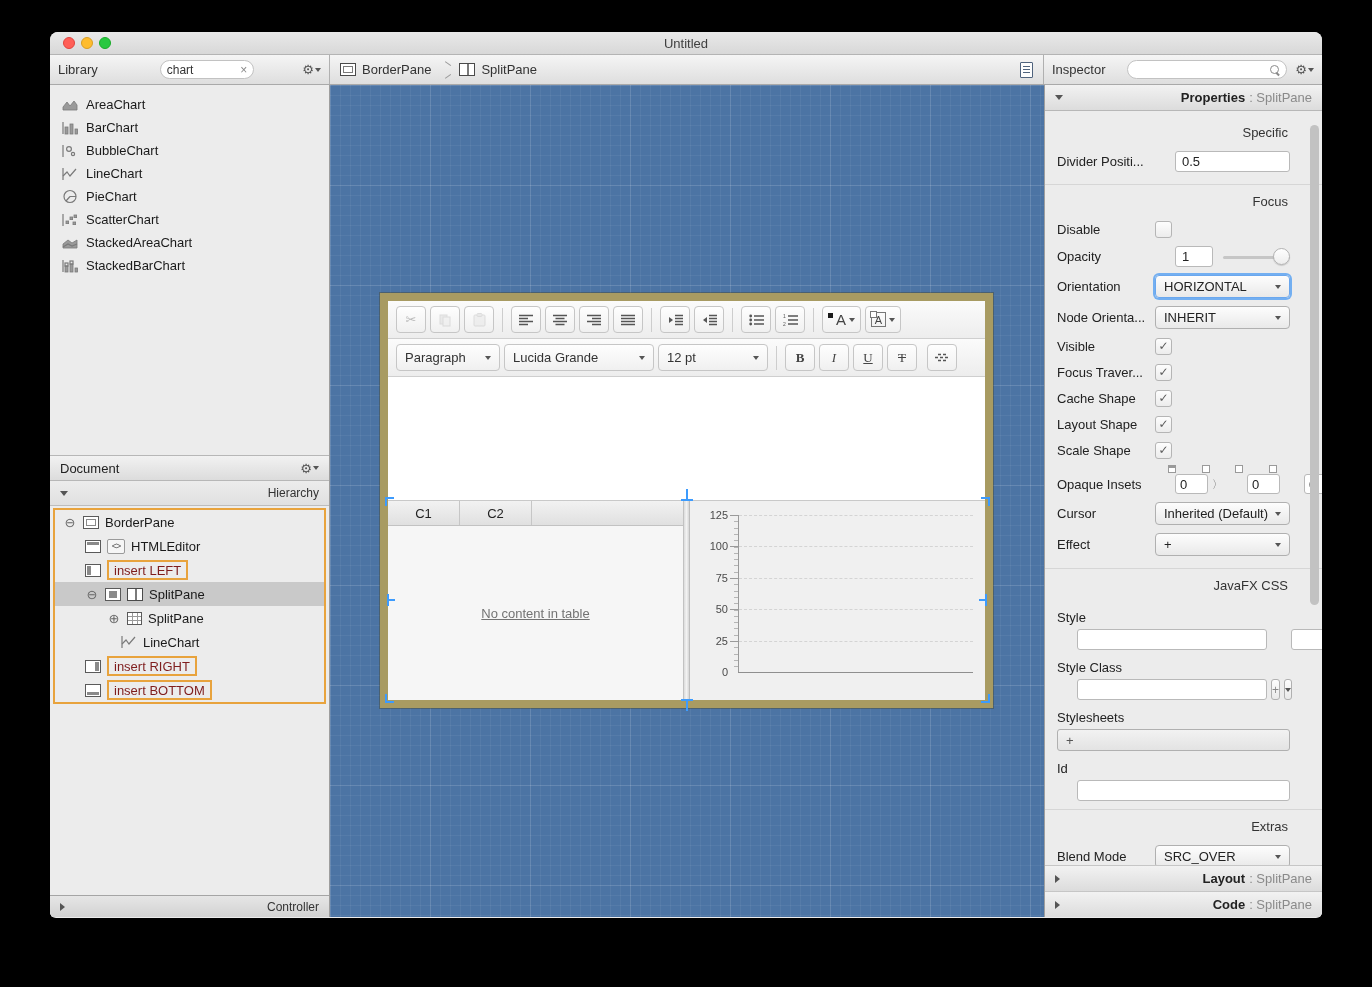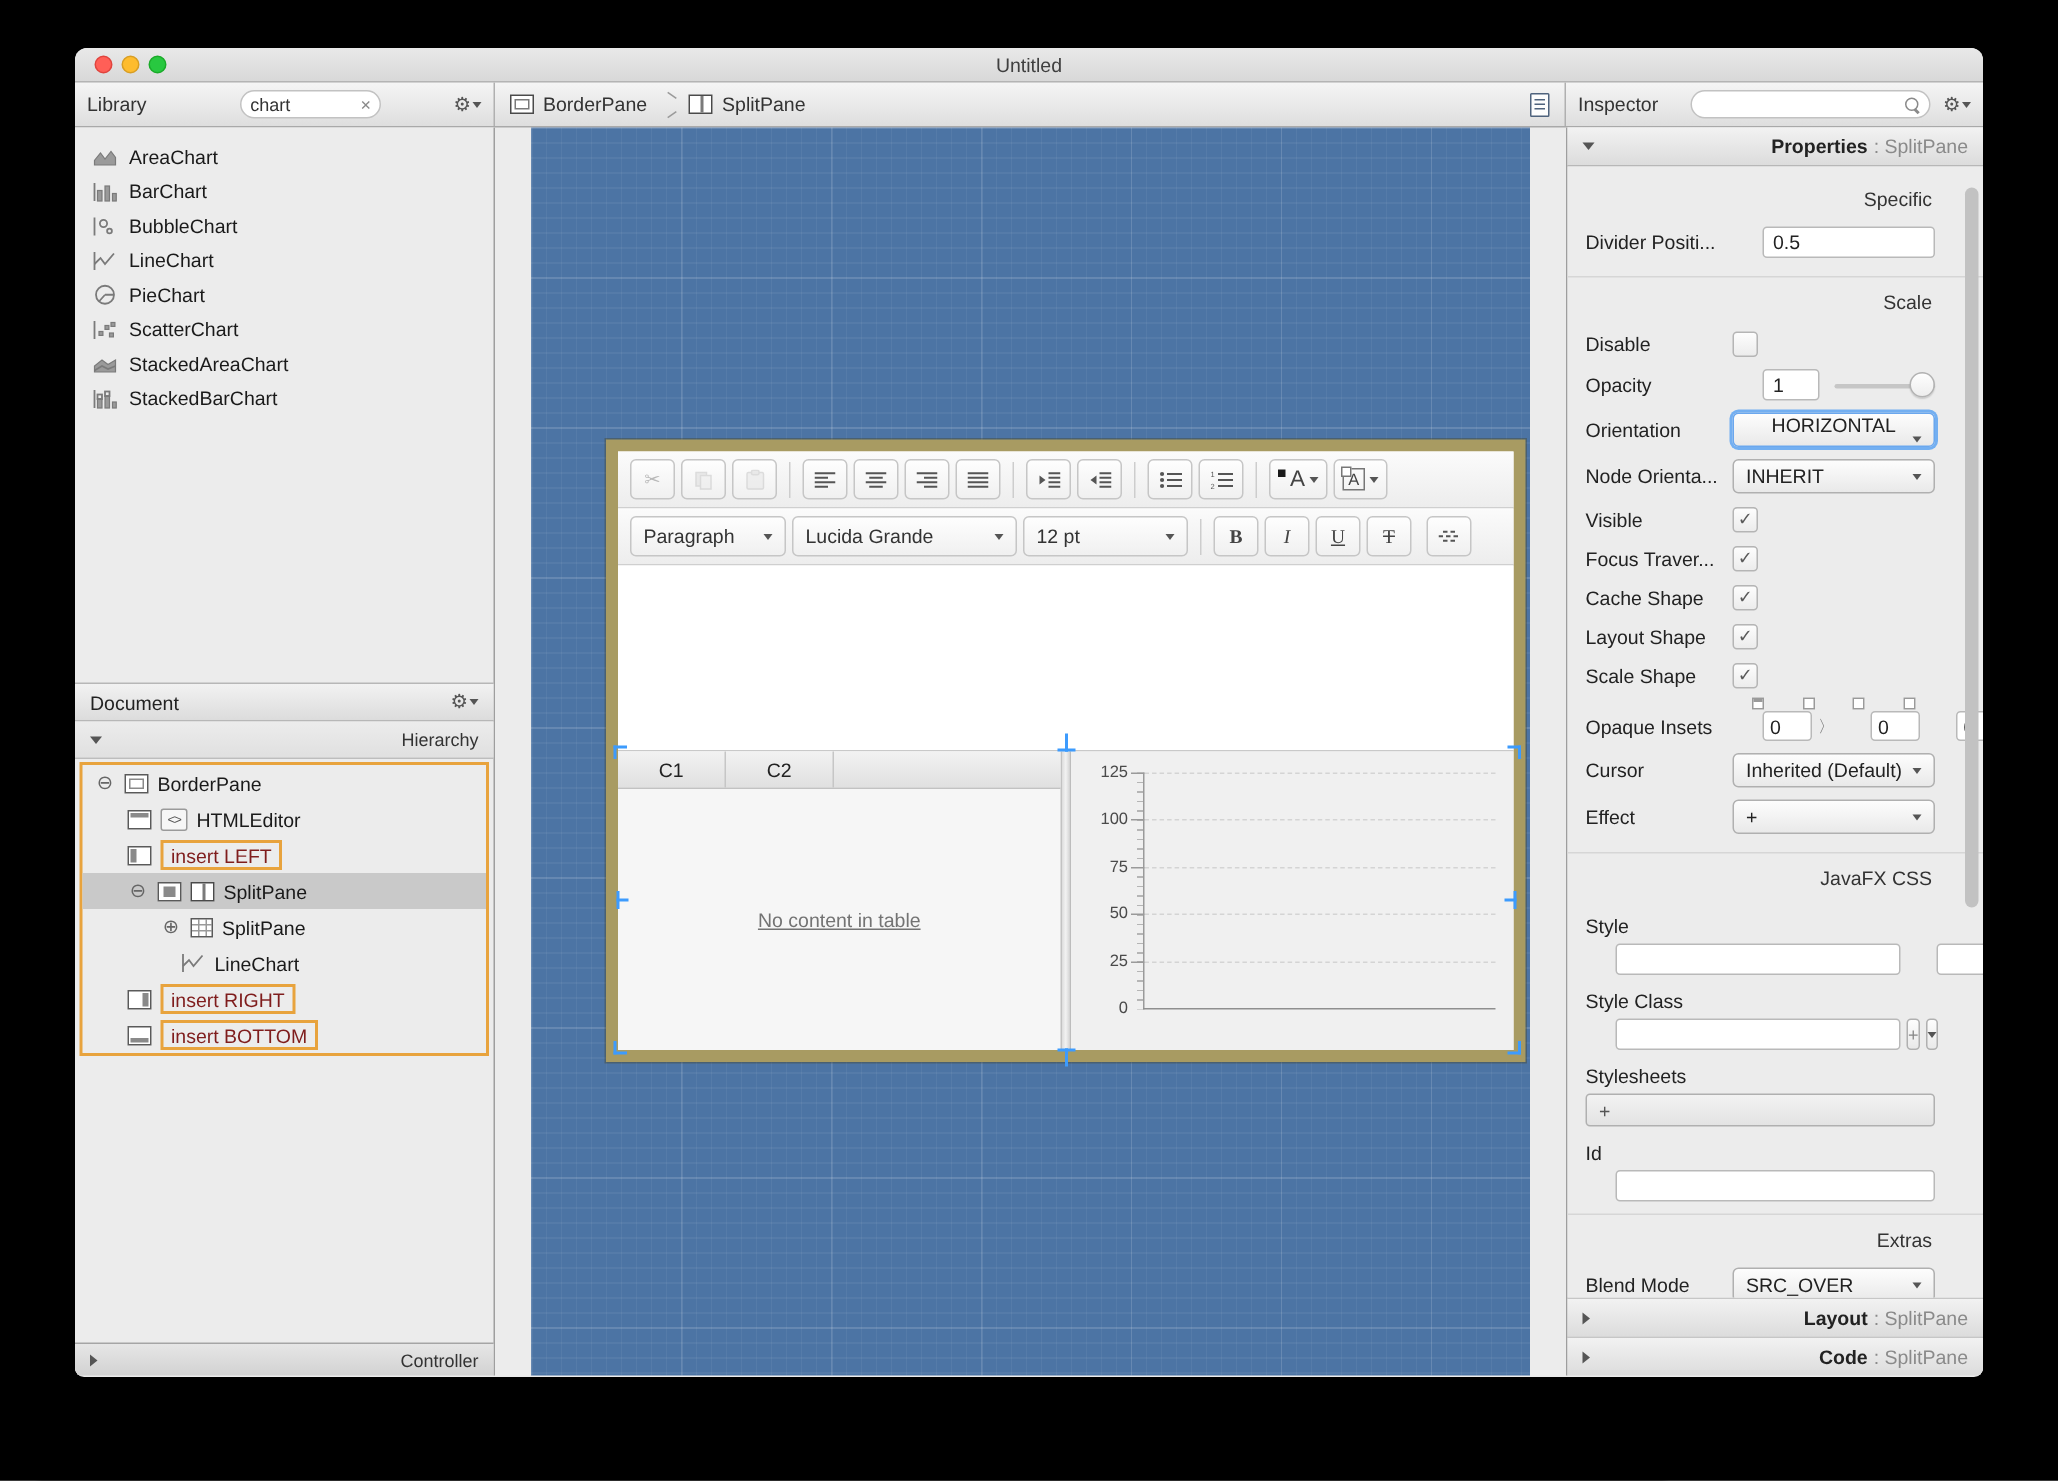--- a/index.html
+++ b/index.html
@@ -45,21 +45,21 @@
   .crumb-sep::before { content:""; position:absolute; left:1px; top:1px; width:7px; height:7px; border-right:1.3px solid #9a9a9a; transform:rotate(-55deg); }
   .crumb-sep::after { content:""; position:absolute; left:1px; bottom:1px; width:7px; height:7px; border-right:1.3px solid #9a9a9a; transform:rotate(55deg); }
   .bp-icon { width:16px; height:13px; border:1px solid #4a4a4a; position:relative; background:#fff; }
   .bp-icon::before { content:""; position:absolute; left:2px; right:2px; top:2px; bottom:2px; border:1px solid #7a7a7a; }
   .sp-icon { width:16px; height:13px; border:1px solid #4a4a4a; position:relative; background:#fff; }
   .sp-icon::before { content:""; position:absolute; left:7px; top:0; bottom:0; width:2px; background:#7a7a7a; }
   .doc-icon { margin-left:auto; width:13px; height:16px; border:1.2px solid #4f637d; border-radius:1px; position:relative; background:#fdfdfd; }
   .doc-icon::before { content:""; position:absolute; left:2px; top:3px; right:2px; height:1.2px; background:#4f637d; box-shadow:0 3px 0 #4f637d, 0 6px 0 #4f637d; }
 
   
-  .main { position:relative; display:flex; height:832px;gap:24px; }
+  .main { position:relative; display:flex; height:832px; }
   .left-panel { width:280px; background:#ececec; border-right:1px solid #9e9e9e; display:flex; flex-direction:column; position:relative; }
   .right-panel { width:278px; background:#ececec; border-left:1px solid #9e9e9e; display:flex; flex-direction:column; position:relative; }
   .canvas { flex:1; position:relative; background-color:#4c74a4;
     background-image:
       repeating-linear-gradient(to right, rgba(255,255,255,.10) 0 1px, transparent 1px 100px),
       repeating-linear-gradient(to bottom, rgba(255,255,255,.10) 0 1px, transparent 1px 100px),
       repeating-linear-gradient(to right, rgba(255,255,255,.05) 0 1px, transparent 1px 10px),
       repeating-linear-gradient(to bottom, rgba(255,255,255,.05) 0 1px, transparent 1px 10px);
     overflow:hidden; }
 
@@ -170,21 +170,21 @@
   .group-lbl { text-align:right; padding:9px 34px 7px 0; font-size:13px; color:#333; border-top:1px solid #d6d6d6; margin-top:8px; }
   .group-lbl.first { margin-top:0; border-top:none; padding-top:14px; }
   .irow { display:flex; align-items:center; padding:4px 32px 4px 12px; min-height:26px; }
   .irow .ilabel { flex:0 0 98px; font-size:13px; color:#222; }
   .itext { height:21px; border:1px solid #b9b9b9; border-radius:3px; background:#fff; font-size:13px; color:#222;
     padding:0 6px; font-family:inherit; outline:none;margin-left:20px; }
   .itext.full { flex:1; width:100%; }
   .idrop { flex:1; height:23px; border:1px solid #b0b0b0; border-radius:4px; background:linear-gradient(#fdfdfd,#e9e9e9);
     display:flex; align-items:center; padding:0 8px; font-size:13px; color:#222; }
   .idrop .dn { margin-left:auto; }
-  .idrop.focus { box-shadow:0 0 0 2px rgba(94,164,242,.85); border-color:#6aa7ee;flex-direction:column; }
+  .idrop.focus { box-shadow:0 0 0 2px rgba(94,164,242,.85); border-color:#6aa7ee; }
   .icheck { width:17px; height:17px; border:1px solid #b5b5b5; border-radius:3px; background:linear-gradient(#fdfdfd,#ececec);
     display:flex; align-items:center; justify-content:center; font-size:12px; color:#5a5a5a; }
   .slider { flex:1; position:relative; height:17px; margin-left:10px; }
   .slider .track { position:absolute; left:0; right:0; top:8px; height:3px; background:#c6c6c6; border-radius:2px; }
   .slider .thumb { position:absolute; right:0; top:0; width:17px; height:17px; border-radius:50%;
     background:linear-gradient(#fefefe,#ededed); border:1px solid #b2b2b2; box-shadow:0 1px 1px rgba(0,0,0,.15); }
   .insets-glyphs { display:flex; padding:2px 32px 0 110px; gap:0; }
   .insets-glyphs .ig { flex:1; display:flex; justify-content:center; }
   .sq { width:8px; height:8px; border:1px solid #9a9a9a; background:#fff; }
   .sq.t::before { content:""; display:block; height:2px; background:#9a9a9a; }
@@ -573,21 +573,21 @@
       </div>
 
       <div class="insp-scroll">
         <div class="group-lbl first">Specific</div>
 
         <div class="irow">
           <span class="ilabel">Divider Positi...</span>
           <input class="itext full" value="0.5" style="">
         </div>
 
-        <div class="group-lbl">Scale</div>
+        <div class="group-lbl">Focus</div>
 
         <div class="irow">
           <span class="ilabel">Disable</span>
           <span class="icheck"></span>
         </div>
         <div class="irow">
           <span class="ilabel">Opacity</span>
           <input class="itext" style="width: 38px;" value="1">
           <span class="slider">
                 <span class="track"></span>

